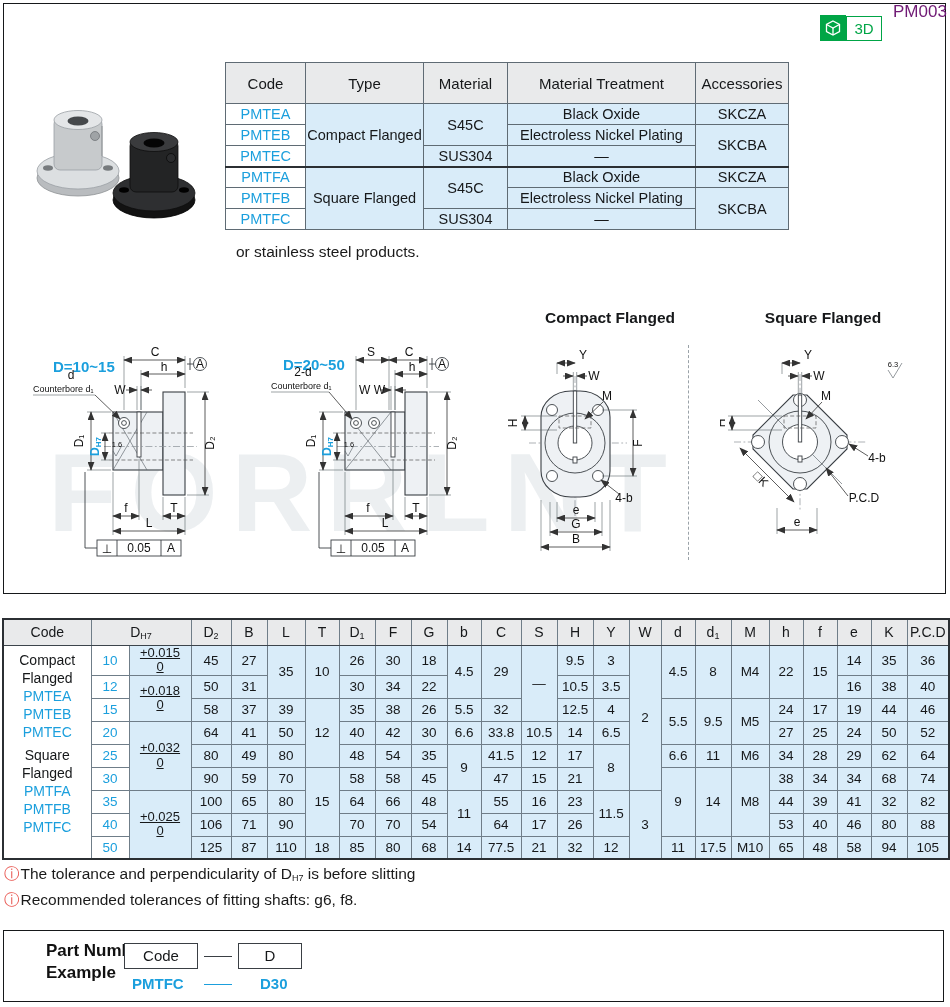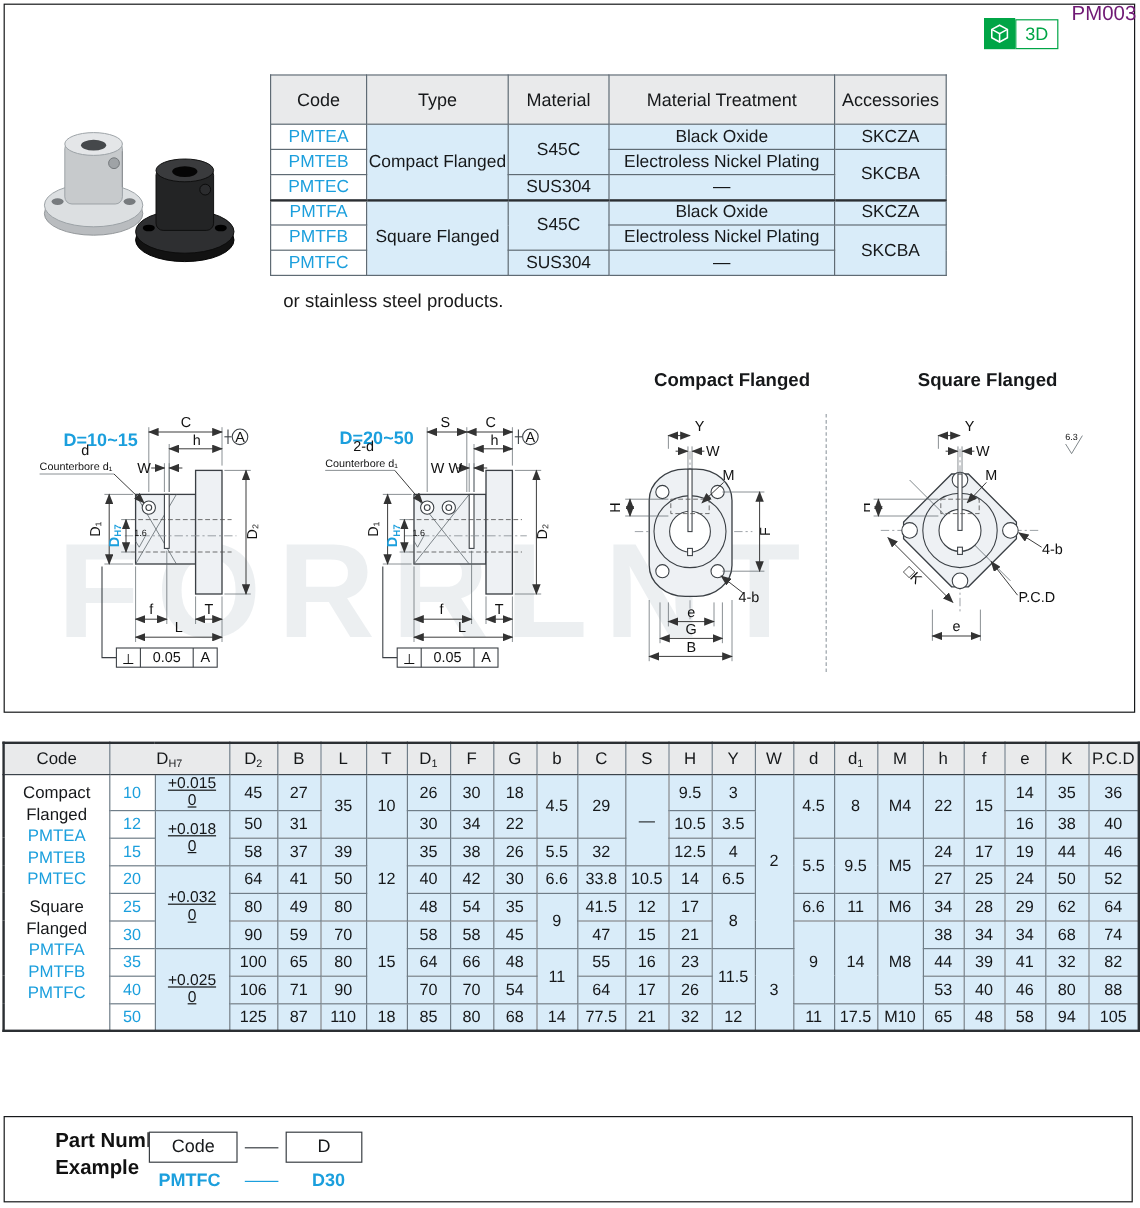--- a/index.html
+++ b/index.html
@@ -678,20 +678,24 @@
       <td class="bl">M10</td>
       <td class="bl">65</td>
       <td class="bl">48</td>
       <td class="bl">58</td>
       <td class="bl">94</td>
       <td class="bl">105</td>
     </tr>
   </tbody>
     </table>
 
+  <div class="notes-bottom">
+    <div><span class="icon-i">ⓘ</span><span>The tolerance and perpendicularity of D</span><sub class="s">H7</sub><span> is before slitting</span></div>
+    <div><span class="icon-i">ⓘ</span><span>Recommended tolerances of fitting shafts: g6, f8.</span></div>
+  </div>
 
   <div class="pn">
     <div class="pn-title">
       <div>Part Number</div>
         <div>Example</div>
     </div>
     <div class="pnbox" style="left:120px;width:72px">Code</div>
     <div class="pn-dash"></div>
     <div class="pnbox" style="left:234px;width:62px">D</div>
     <div class="pn-ex" style="left:128px">PMTFC</div>

